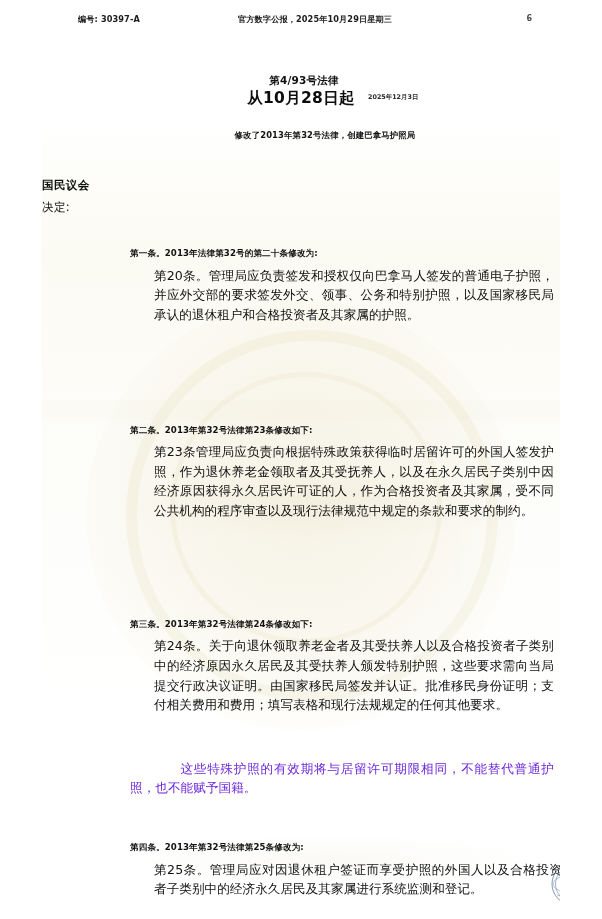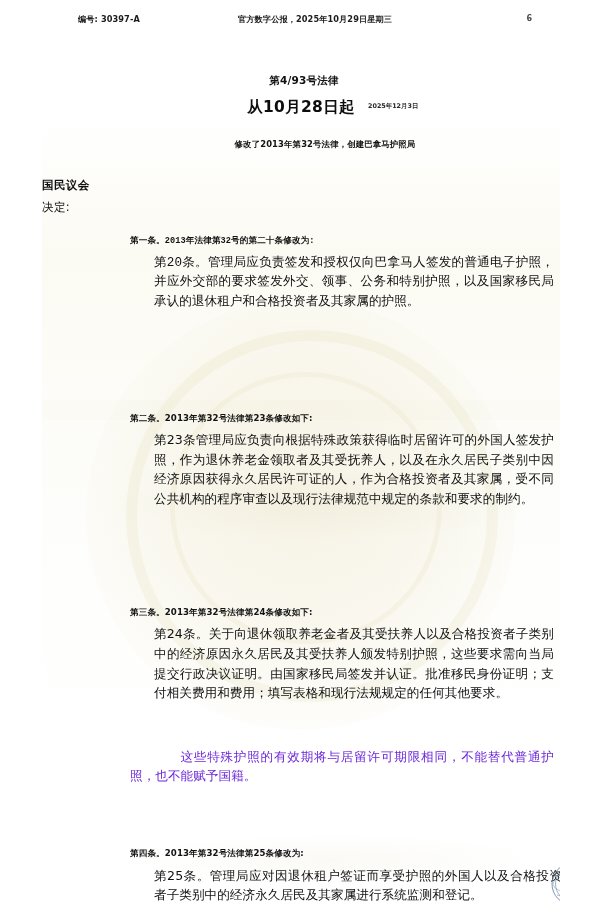--- a/index.html
+++ b/index.html
@@ -147,21 +147,20 @@
   .law-number {
     font-size: 10.5px;
     font-weight: 700;
     letter-spacing: 0.2px;
     color: #111;
     margin: 0;
     padding-left: 6px;
   }
   .effective-row {
     position: relative;
-    margin-top: 9px;
     height: 22px;
   }
   .effective-date {
     font-size: 15.5px;
     font-weight: 700;
     letter-spacing: 0.3px;
     color: #0d0d0d;
     display: inline-block;
   }
   .issue-date {
@@ -239,25 +238,25 @@
     width: 424px;
     font-size: 12.6px;
     line-height: 1.56;
     letter-spacing: 0.05px;
     color: #6d28d9;
     text-align: justify;
     text-justify: inter-ideograph;
     text-indent: 4em;
   }
 
-  .sp-a1 { margin-top: 4px; font-family: Liberation Mono, monospace; }
+  .sp-a1 { margin-top: 16px; }
   .sp-a2 { margin-top: 100px; }
   .sp-a3 { margin-top: 98px; }
   .sp-para { margin-top: 44px; }
-  .sp-a4 { margin-top: 62px; }
+  .sp-a4 { margin-top: 44px; }
 
   
   .seal {
     position: absolute;
     left: 503px;
     top: 859px;
     width: 56px;
     height: 52px;
     z-index: 4;
     opacity: 0.82;

